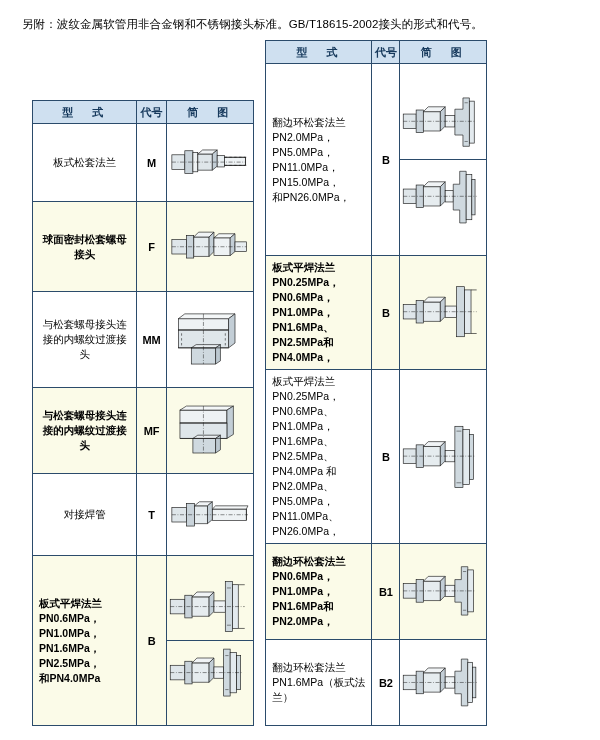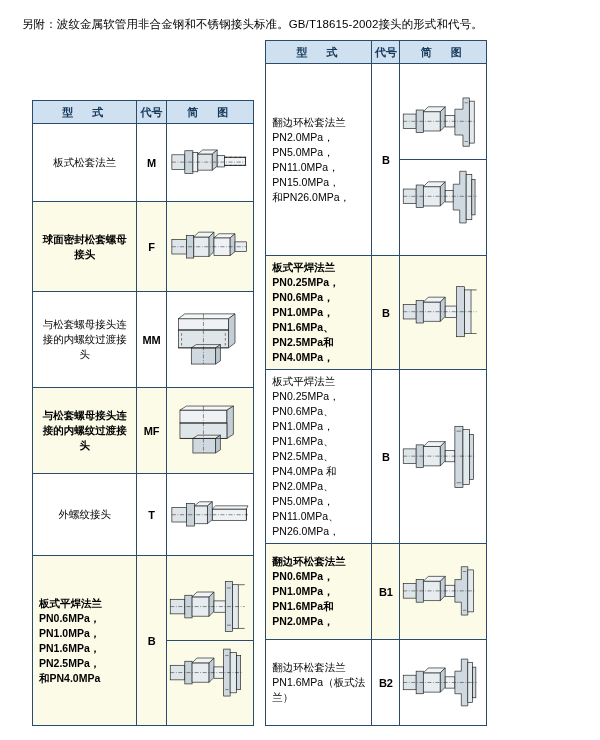--- a/index.html
+++ b/index.html
@@ -217,21 +217,21 @@
                   <line x1="16" y1="45" x2="74" y2="45"></line>
                   <line x1="45" y1="5" x2="45" y2="63" stroke-dasharray="5,2,1,2" stroke-width="0.6"></line>
                 </g>
               </svg>
             </div>
           </td>
         </tr>
 
         <tr style="height:82px">
           <td class="white">
-            <div class="cell-text center">外螺纹接头</div>
+            <div class="cell-text center">对接焊管</div>
           </td>
           <td class="white code">T</td>
           <td class="white">
             <div class="figwrap">
               <svg width="106" height="66" viewBox="0 0 106 66" class="fig">
                 <g stroke="#1a1a1a" stroke-width="0.8" fill="none">
                   <rect x="6" y="24" width="18" height="18" fill="#dfe6ea"></rect>
                   <rect x="24" y="19" width="10" height="28" fill="#c9d3da"></rect>
                   <path d="M34 22 L50 22 L50 44 L34 44 Z" fill="#e6ecef"></path>
                   <path d="M34 22 L40 17 L56 17 L50 22 Z" fill="#f1f4f6"></path>

